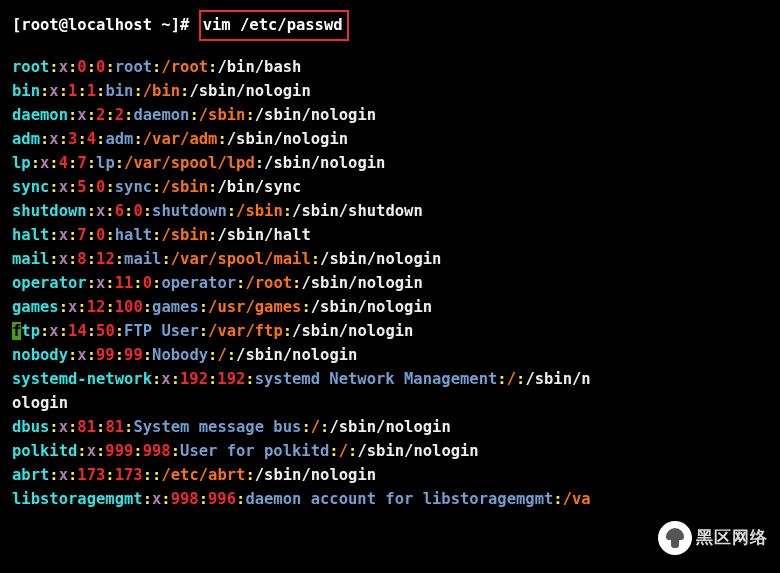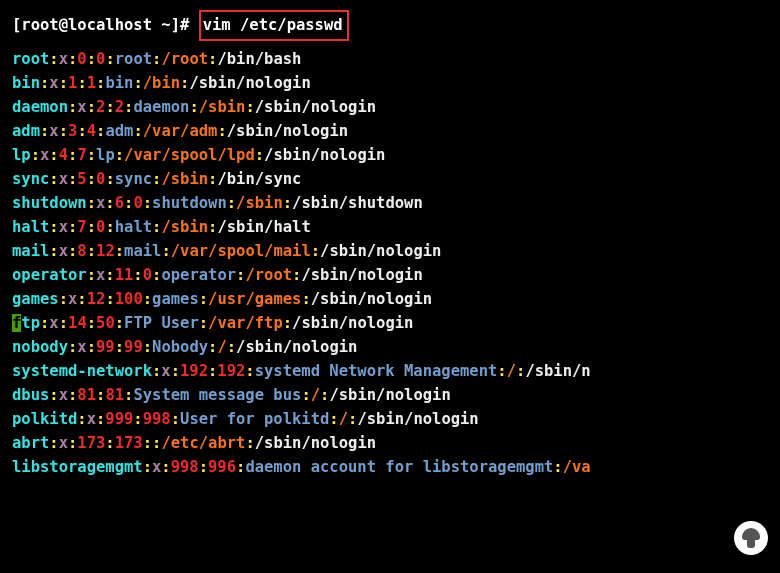--- a/index.html
+++ b/index.html
@@ -10,21 +10,21 @@
     font-size: 15.5px;
     line-height: 1.55;
     color: #fff;
     width: 780px;
     height: 573px;
     box-sizing: border-box;
     position: relative;
     overflow: hidden;
     font-weight: bold;
   }
-  .prompt-line { margin-bottom: 6px; }
+  .prompt-line { margin-bottom: 14px; }
   .red-box {
     border: 2px solid #e63030;
     padding: 1px 4px 2px 2px;
     display: inline-block;
   }
   .white { color: #fff; }
   .brightred { color: #ef2929; }
   .brightgreen { color: #f97316; }
   .brightblue { color: #729fcf; }
   .brightmagenta { color: #ad7fa8; }
@@ -86,23 +86,25 @@
     <div><span class="brightcyan">lp</span><span class="yel2">:</span><span class="brightmagenta">x</span><span class="yel2">:</span><span class="brightred">4</span><span class="yel2">:</span><span class="brightred">7</span><span class="yel2">:</span><span class="brightblue">lp</span><span class="yel2">:</span><span class="brightgreen">/var/spool/lpd</span><span class="yel2">:</span><span class="boldwhite">/sbin/nologin</span></div>
     <div><span class="brightcyan">sync</span><span class="yel2">:</span><span class="brightmagenta">x</span><span class="yel2">:</span><span class="brightred">5</span><span class="yel2">:</span><span class="brightred">0</span><span class="yel2">:</span><span class="brightblue">sync</span><span class="yel2">:</span><span class="brightgreen">/sbin</span><span class="yel2">:</span><span class="boldwhite">/bin/sync</span></div>
     <div><span class="brightcyan">shutdown</span><span class="yel2">:</span><span class="brightmagenta">x</span><span class="yel2">:</span><span class="brightred">6</span><span class="yel2">:</span><span class="brightred">0</span><span class="yel2">:</span><span class="brightblue">shutdown</span><span class="yel2">:</span><span class="brightgreen">/sbin</span><span class="yel2">:</span><span class="boldwhite">/sbin/shutdown</span></div>
     <div><span class="brightcyan">halt</span><span class="yel2">:</span><span class="brightmagenta">x</span><span class="yel2">:</span><span class="brightred">7</span><span class="yel2">:</span><span class="brightred">0</span><span class="yel2">:</span><span class="brightblue">halt</span><span class="yel2">:</span><span class="brightgreen">/sbin</span><span class="yel2">:</span><span class="boldwhite">/sbin/halt</span></div>
     <div><span class="brightcyan">mail</span><span class="yel2">:</span><span class="brightmagenta">x</span><span class="yel2">:</span><span class="brightred">8</span><span class="yel2">:</span><span class="brightred">12</span><span class="yel2">:</span><span class="brightblue">mail</span><span class="yel2">:</span><span class="brightgreen">/var/spool/mail</span><span class="yel2">:</span><span class="boldwhite">/sbin/nologin</span></div>
     <div><span class="brightcyan">operator</span><span class="yel2">:</span><span class="brightmagenta">x</span><span class="yel2">:</span><span class="brightred">11</span><span class="yel2">:</span><span class="brightred">0</span><span class="yel2">:</span><span class="brightblue">operator</span><span class="yel2">:</span><span class="brightgreen">/root</span><span class="yel2">:</span><span class="boldwhite">/sbin/nologin</span></div>
     <div><span class="brightcyan">games</span><span class="yel2">:</span><span class="brightmagenta">x</span><span class="yel2">:</span><span class="brightred">12</span><span class="yel2">:</span><span class="brightred">100</span><span class="yel2">:</span><span class="brightblue">games</span><span class="yel2">:</span><span class="brightgreen">/usr/games</span><span class="yel2">:</span><span class="boldwhite">/sbin/nologin</span></div>
     <div><span class="cursor">f</span><span class="brightcyan">tp</span><span class="yel2">:</span><span class="brightmagenta">x</span><span class="yel2">:</span><span class="brightred">14</span><span class="yel2">:</span><span class="brightred">50</span><span class="yel2">:</span><span class="brightblue">FTP User</span><span class="yel2">:</span><span class="brightgreen">/var/ftp</span><span class="yel2">:</span><span class="boldwhite">/sbin/nologin</span></div>
     <div><span class="brightcyan">nobody</span><span class="yel2">:</span><span class="brightmagenta">x</span><span class="yel2">:</span><span class="brightred">99</span><span class="yel2">:</span><span class="brightred">99</span><span class="yel2">:</span><span class="brightblue">Nobody</span><span class="yel2">:</span><span class="brightgreen">/</span><span class="yel2">:</span><span class="boldwhite">/sbin/nologin</span></div>
     <div><span class="brightcyan">systemd-network</span><span class="yel2">:</span><span class="brightmagenta">x</span><span class="yel2">:</span><span class="brightred">192</span><span class="yel2">:</span><span class="brightred">192</span><span class="yel2">:</span><span class="brightblue">systemd Network Management</span><span class="yel2">:</span><span class="brightgreen">/</span><span class="yel2">:</span><span class="boldwhite">/sbin/n</span></div>
+    <div><span class="boldwhite">ologin</span></div>
     <div><span class="brightcyan">dbus</span><span class="yel2">:</span><span class="brightmagenta">x</span><span class="yel2">:</span><span class="brightred">81</span><span class="yel2">:</span><span class="brightred">81</span><span class="yel2">:</span><span class="brightblue">System message bus</span><span class="yel2">:</span><span class="brightgreen">/</span><span class="yel2">:</span><span class="boldwhite">/sbin/nologin</span></div>
     <div><span class="brightcyan">polkitd</span><span class="yel2">:</span><span class="brightmagenta">x</span><span class="yel2">:</span><span class="brightred">999</span><span class="yel2">:</span><span class="brightred">998</span><span class="yel2">:</span><span class="brightblue">User for polkitd</span><span class="yel2">:</span><span class="brightgreen">/</span><span class="yel2">:</span><span class="boldwhite">/sbin/nologin</span></div>
     <div><span class="brightcyan">abrt</span><span class="yel2">:</span><span class="brightmagenta">x</span><span class="yel2">:</span><span class="brightred">173</span><span class="yel2">:</span><span class="brightred">173</span><span class="yel2">:</span><span class="yel2">:</span><span class="brightgreen">/etc/abrt</span><span class="yel2">:</span><span class="boldwhite">/sbin/nologin</span></div>
     <div><span class="brightcyan">libstoragemgmt</span><span class="yel2">:</span><span class="brightmagenta">x</span><span class="yel2">:</span><span class="brightred">998</span><span class="yel2">:</span><span class="brightred">996</span><span class="yel2">:</span><span class="brightblue">daemon account for libstoragemgmt</span><span class="yel2">:</span><span class="brightgreen">/va</span></div>
   </div>
 
 <div class="watermark">
   <div class="watermark-icon">
     <div class="mushroom"></div>
   </div>
+  <div class="watermark-text">黑区网络</div>
 </div>
 
 </body></html>

